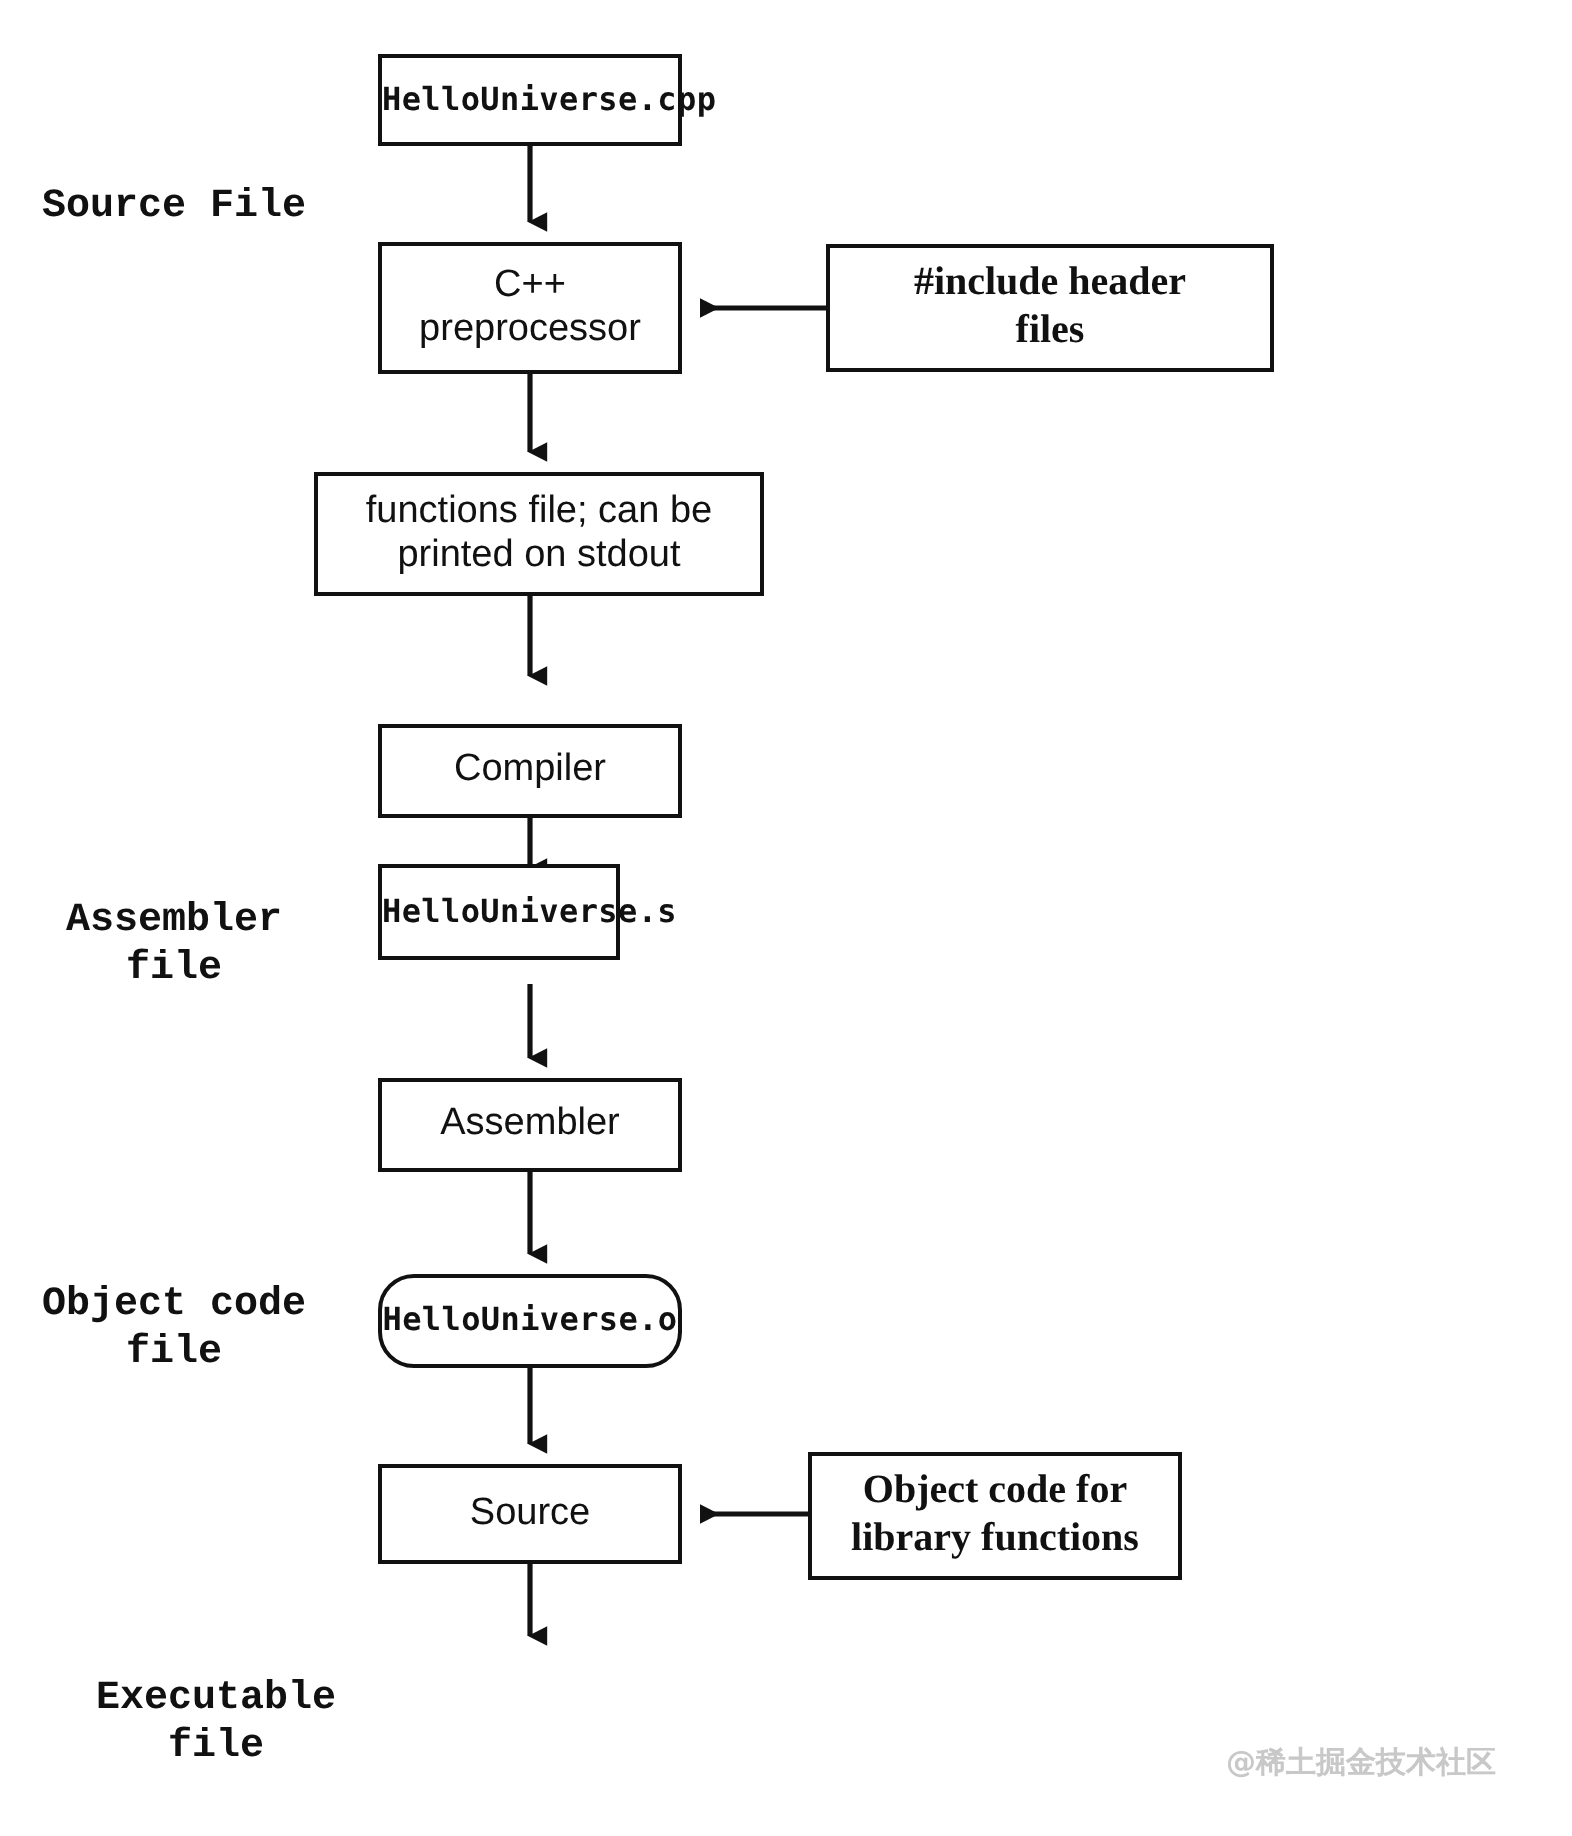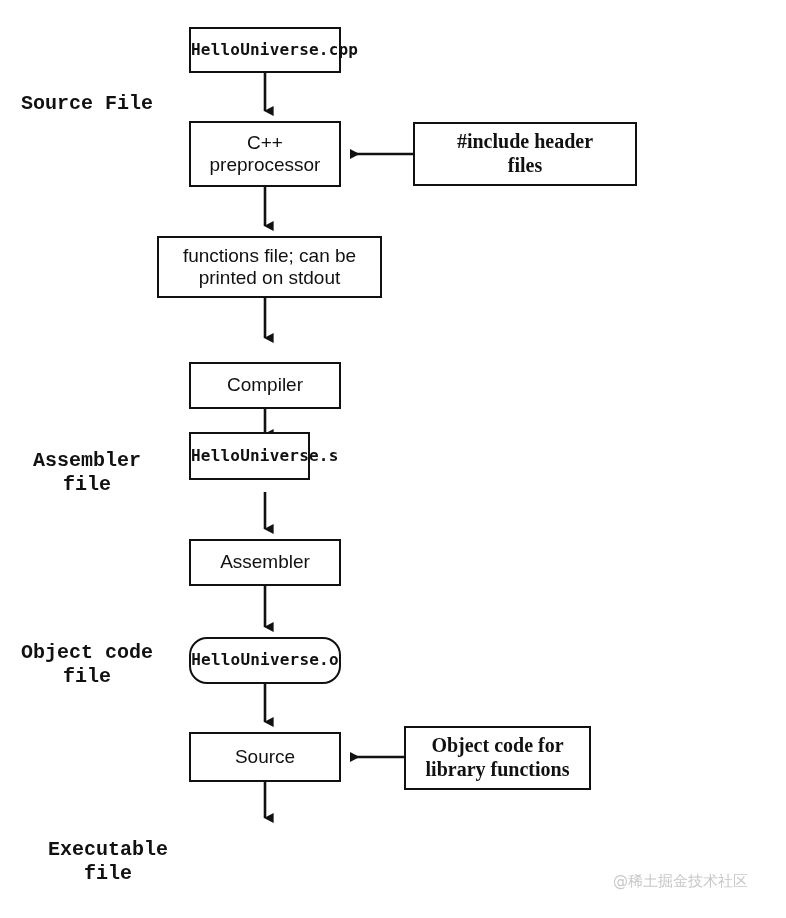--- a/index.html
+++ b/index.html
@@ -152,15 +152,15 @@
   <div class="node" style="left:189px; top:732px; width:152px; height:50px;">
     <span class="node-label plain">Source</span>
   </div>
 
   <div class="node" style="left:404px; top:726px; width:187px; height:64px;">
     <span class="node-label strong">Object code for
 library functions</span>
   </div>
 
 
-  <div class="watermark" style="left:613px; top:872px;">@稀土掘金技术社区</div>
+  <div class="watermark" style="left:613px; top:872px;font-weight:bold;">@稀土掘金技术社区</div>
 
 </div>
 
 </body></html>

